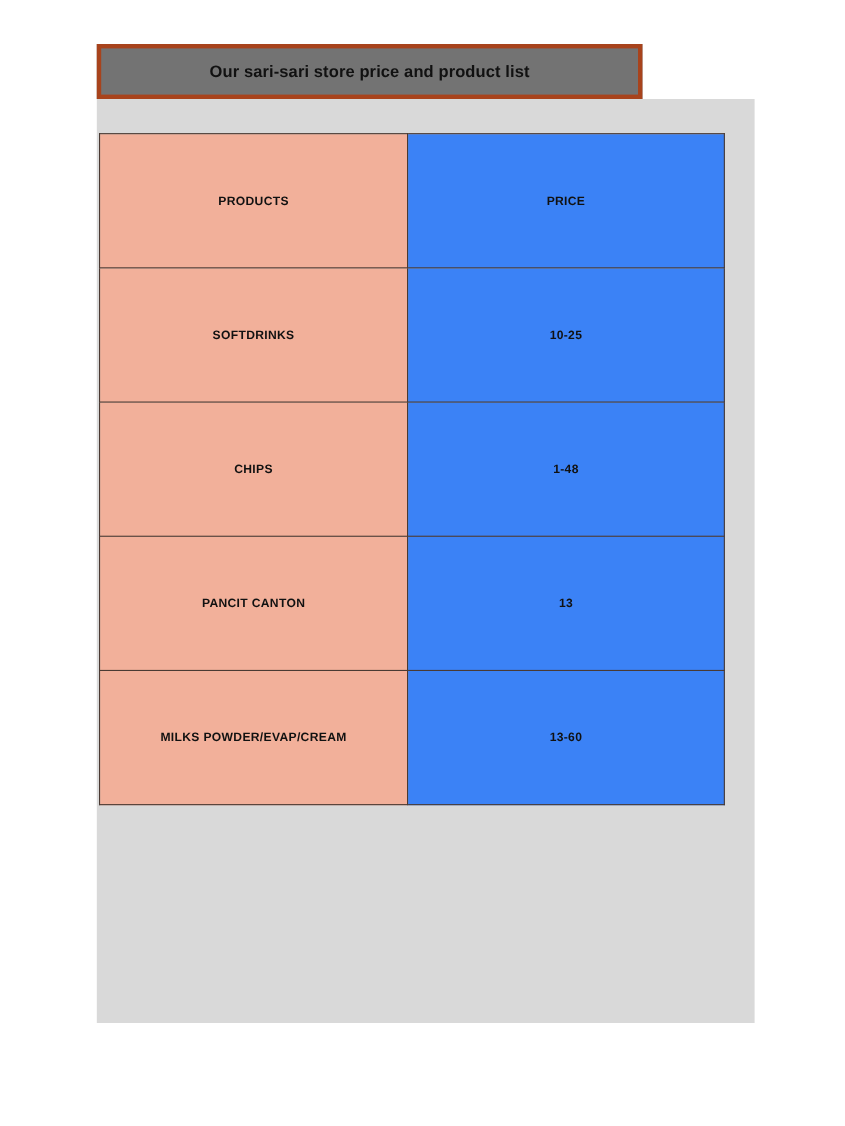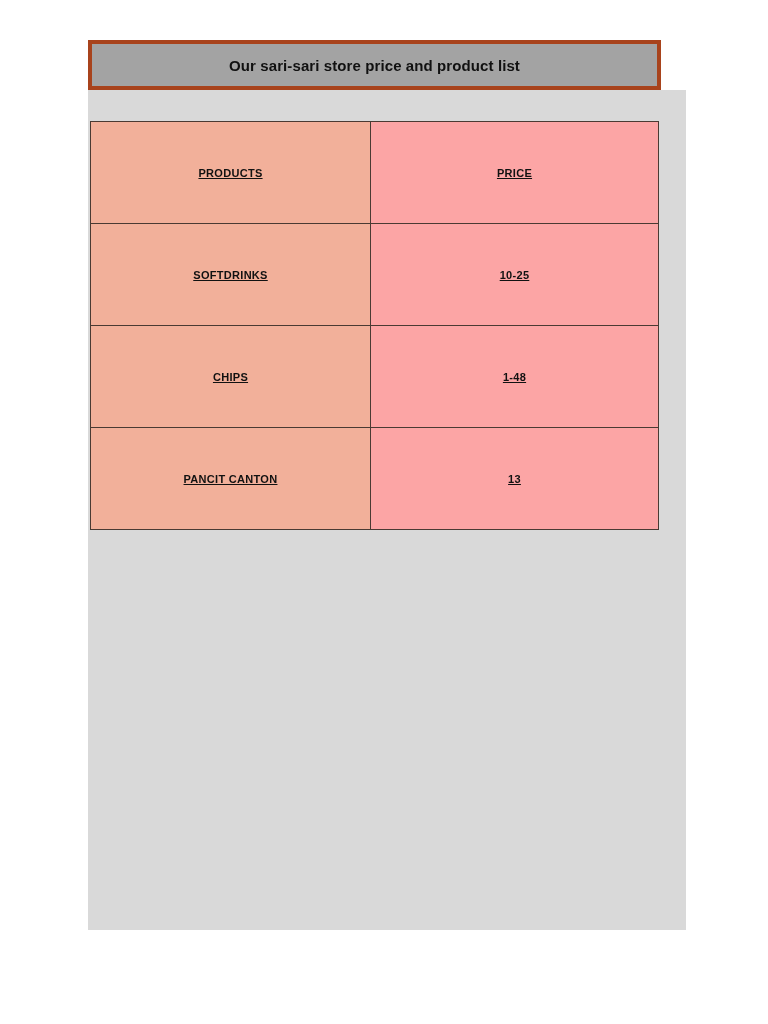--- a/index.html
+++ b/index.html
@@ -13,24 +13,24 @@
     font-family: "Liberation Sans", sans-serif;
     overflow: hidden;
     position: relative;
   }
 
   
   #title-banner {
     position: absolute;
     left: 88px;
     top: 40px;
-    width: 573px;
+    width: 496px;
     height: 50px;
     box-sizing: border-box;
-    background: #a3a3a3;
+    background: #737373;
     border: 4px solid #a8431c;
     display: flex;
     align-items: center;
     justify-content: center;
   }
   #title-banner .title-text {
     font-size: 15px;
     font-weight: bold;
     color: #111111;
     letter-spacing: 0.1px;
@@ -52,35 +52,34 @@
     position: absolute;
     left: 90px;
     top: 121px;
     width: 568px;
     border-collapse: collapse;
     table-layout: fixed;
   }
   #price-table td {
     border: 1.5px solid #4a3a33;
     height: 85px;
-    padding: 8px 6px;
+    padding: 18px 6px;
     text-align: center;
     vertical-align: middle;
     font-size: 11px;
     font-weight: bold;
     color: #111111;
     letter-spacing: 0.3px;
     font-stretch: condensed;
-    text-decoration: underline;
   }
   #price-table col.col-product { width: 280px; }
   #price-table col.col-price   { width: 288px; }
 
   .cell-salmon { background: #f2b09a; }
-  .cell-beige  { background: #fca5a5; }
+  .cell-beige  { background: #3b82f6; }
 
   
   .align-top { vertical-align: top; padding-top: 22px; }
 
   .price-text { font-weight: bold; }
 </style>
 </head>
 <body>
 
 <div id="backdrop-panel"></div>
@@ -104,14 +103,18 @@
         <td class="cell-beige align-top"><span class="price-text">10-25</span></td>
       </tr>
       <tr>
         <td class="cell-salmon">CHIPS</td>
         <td class="cell-beige"><span class="price-text">1-48</span></td>
       </tr>
       <tr>
         <td class="cell-salmon">PANCIT CANTON</td>
         <td class="cell-beige align-top"><span class="price-text">13</span></td>
       </tr>
+      <tr>
+        <td class="cell-salmon">MILKS POWDER/EVAP/CREAM</td>
+        <td class="cell-beige"><span class="price-text">13-60</span></td>
+      </tr>
     </tbody>
 </table>
 
 </body></html>

